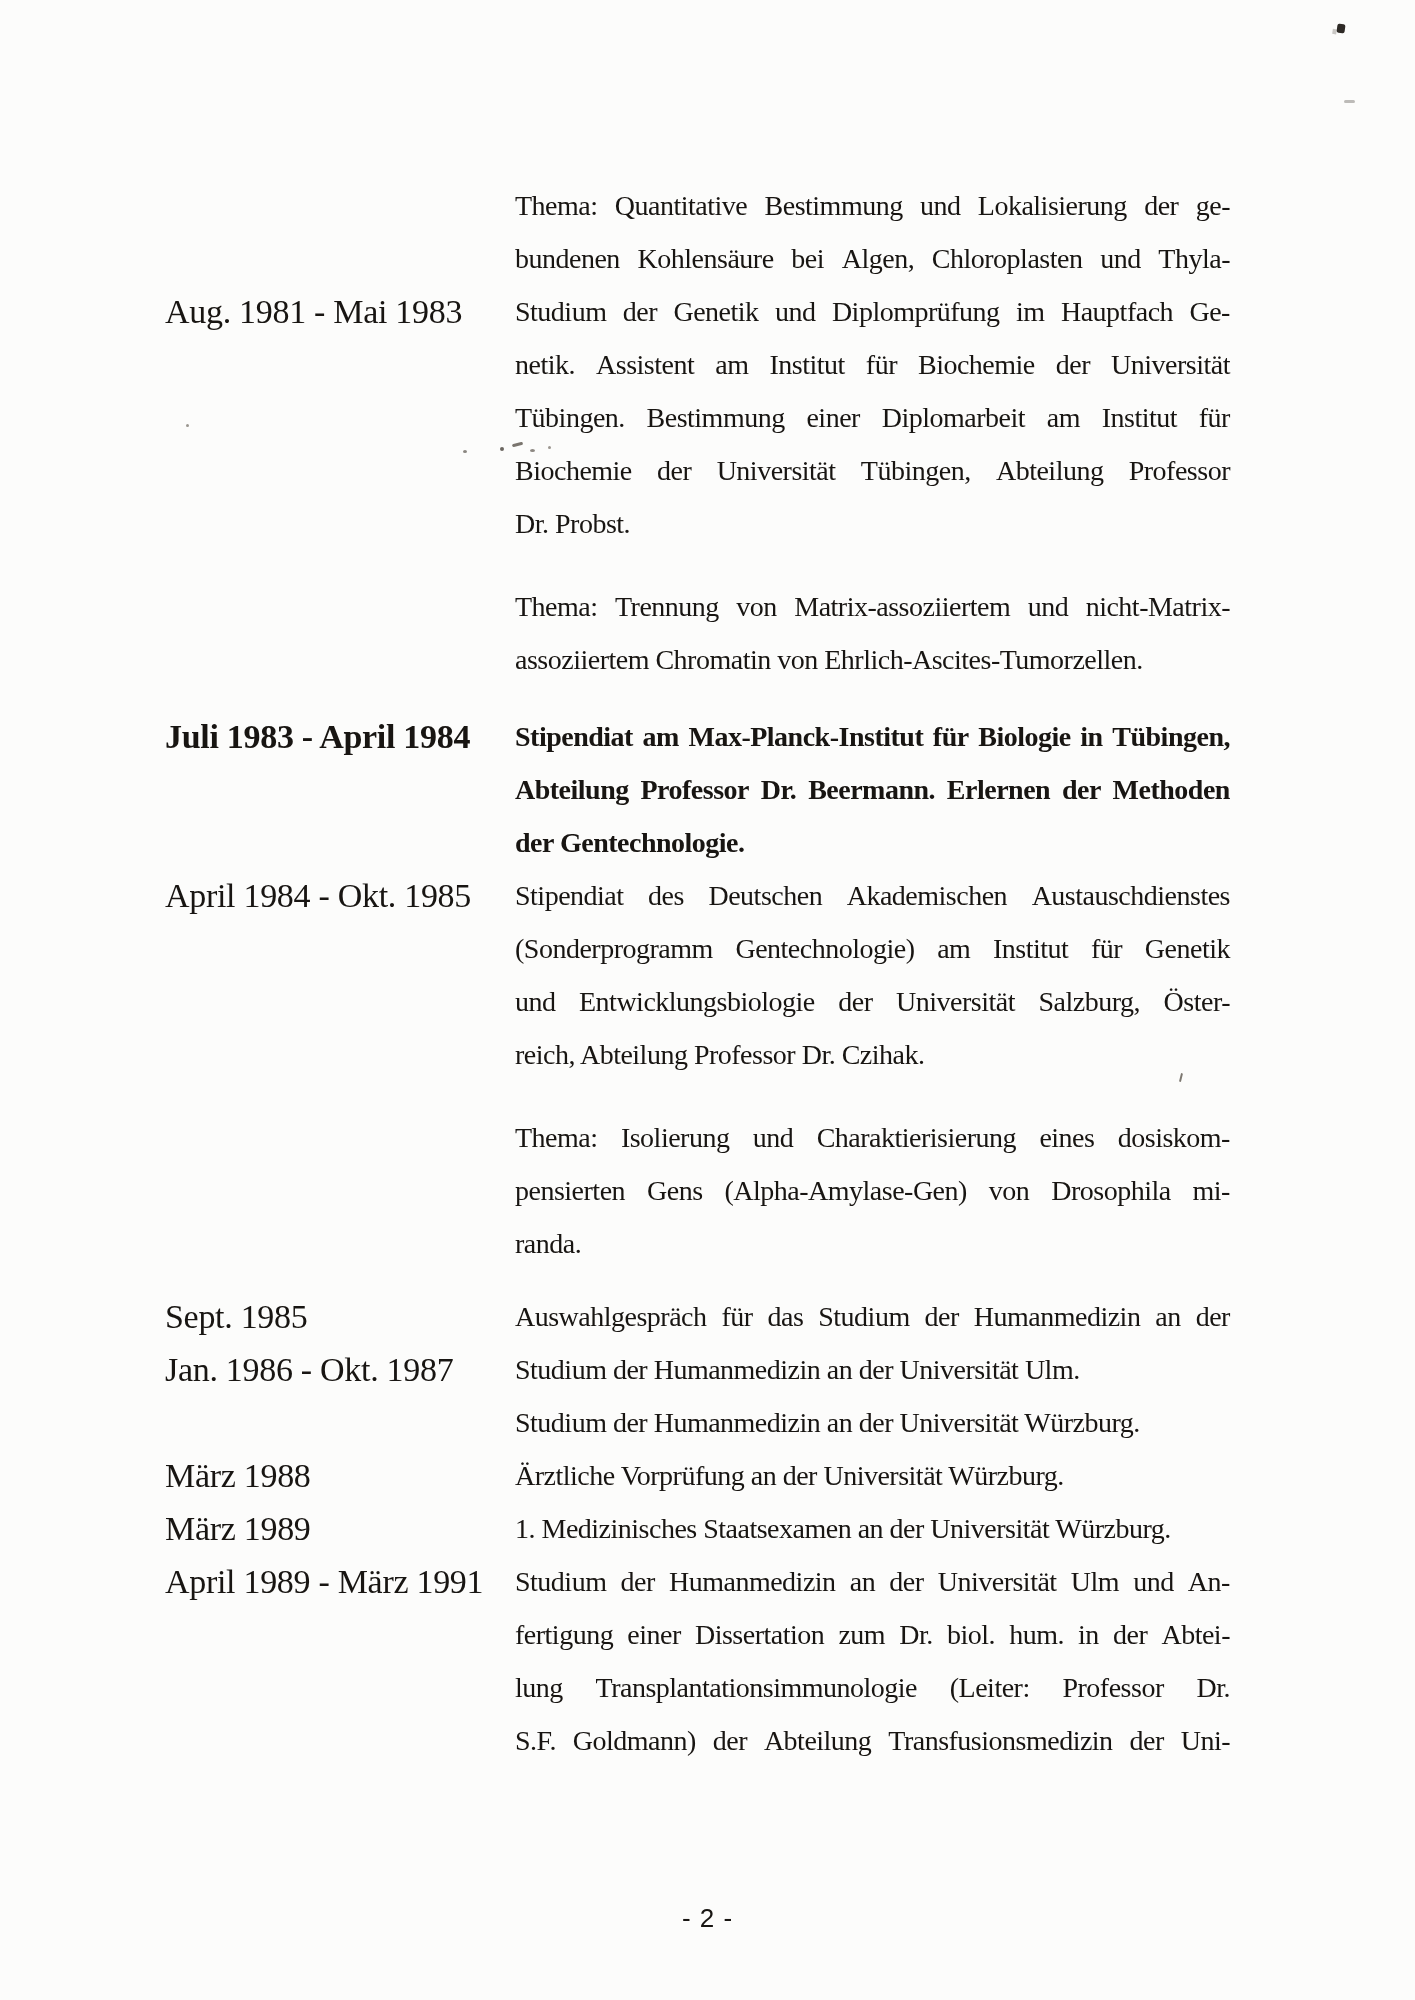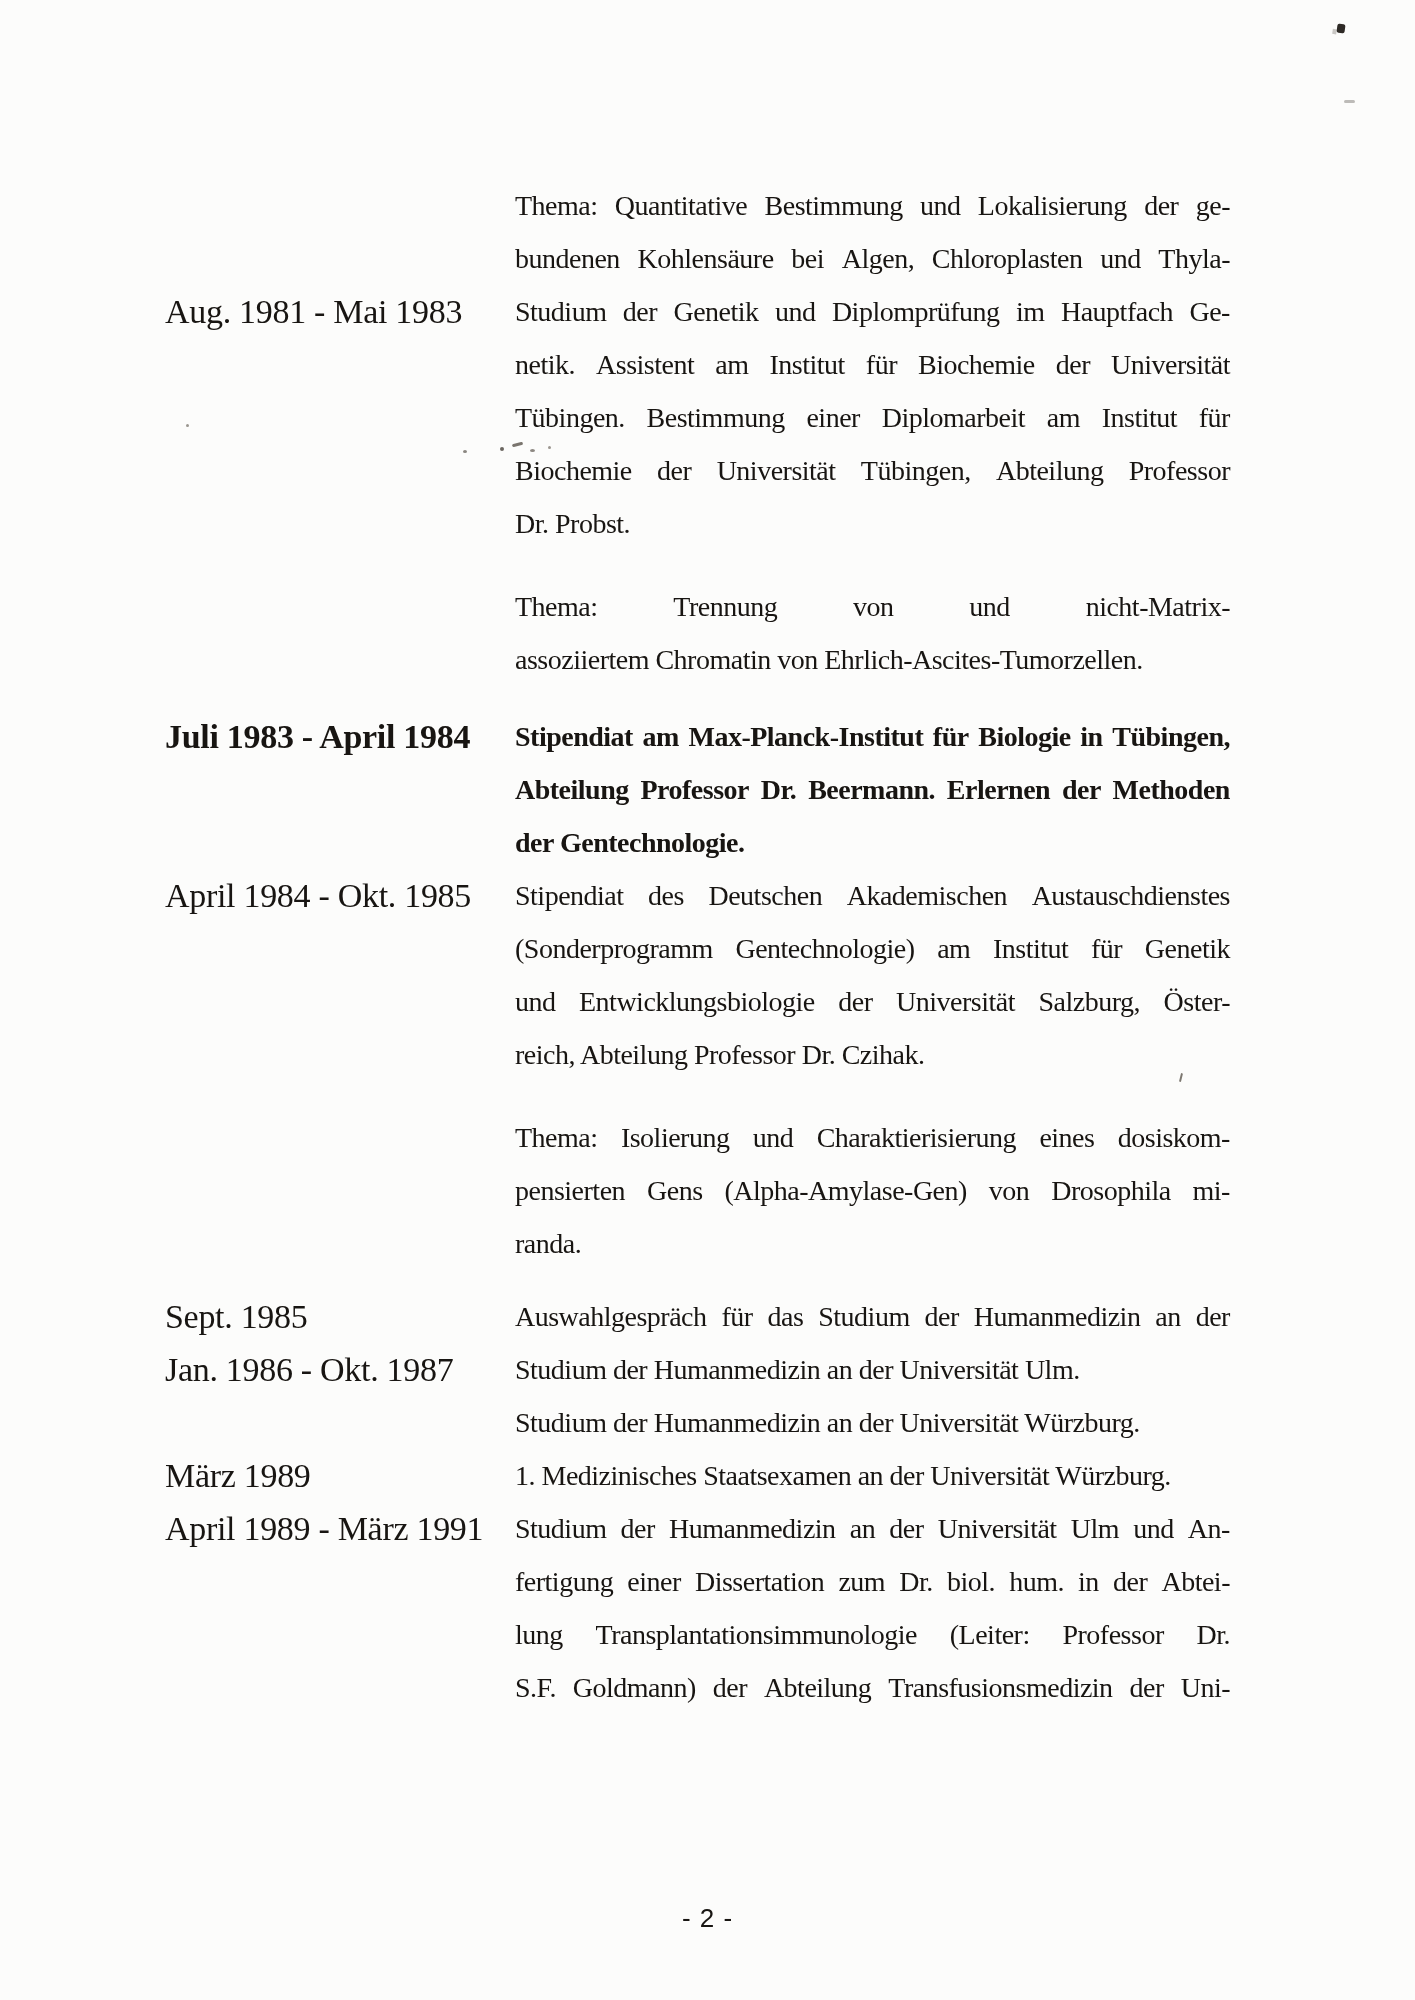--- a/index.html
+++ b/index.html
@@ -129,20 +129,21 @@
         </div>
   </div>
 
   <div class="entry gap-30">
 
     <div class="lines">
           <div class="line just">
             <span>Thema:</span>
             <span>Trennung</span>
             <span>von</span>
+            <span>Matrix-assoziiertem</span>
             <span>und</span>
             <span>nicht-Matrix-</span>
           </div>
           <div class="line">assoziiertem Chromatin von Ehrlich-Ascites-Tumorzellen.</div>
         </div>
   </div>
 
   <div class="entry gap-24">
     <div class="date">Juli 1983 - April 1984</div>
     <div class="lines">
@@ -243,20 +244,26 @@
           <div class="line">Studium der Humanmedizin an der Universität Ulm.</div>
         </div>
   </div>
 
   <div class="entry">
     <div class="lines">
           <div class="line">Studium der Humanmedizin an der Universität Würzburg.</div>
         </div>
   </div>
 
+  <div class="entry">
+    <div class="date">März 1988</div>
+    <div class="lines">
+          <div class="line">Ärztliche Vorprüfung an der Universität Würzburg.</div>
+        </div>
+  </div>
 
   <div class="entry">
     <div class="date">März 1989</div>
     <div class="lines">
           <div class="line">1. Medizinisches Staatsexamen an der Universität Würzburg.</div>
         </div>
   </div>
 
   <div class="entry">
     <div class="date">April 1989 - März 1991</div>

